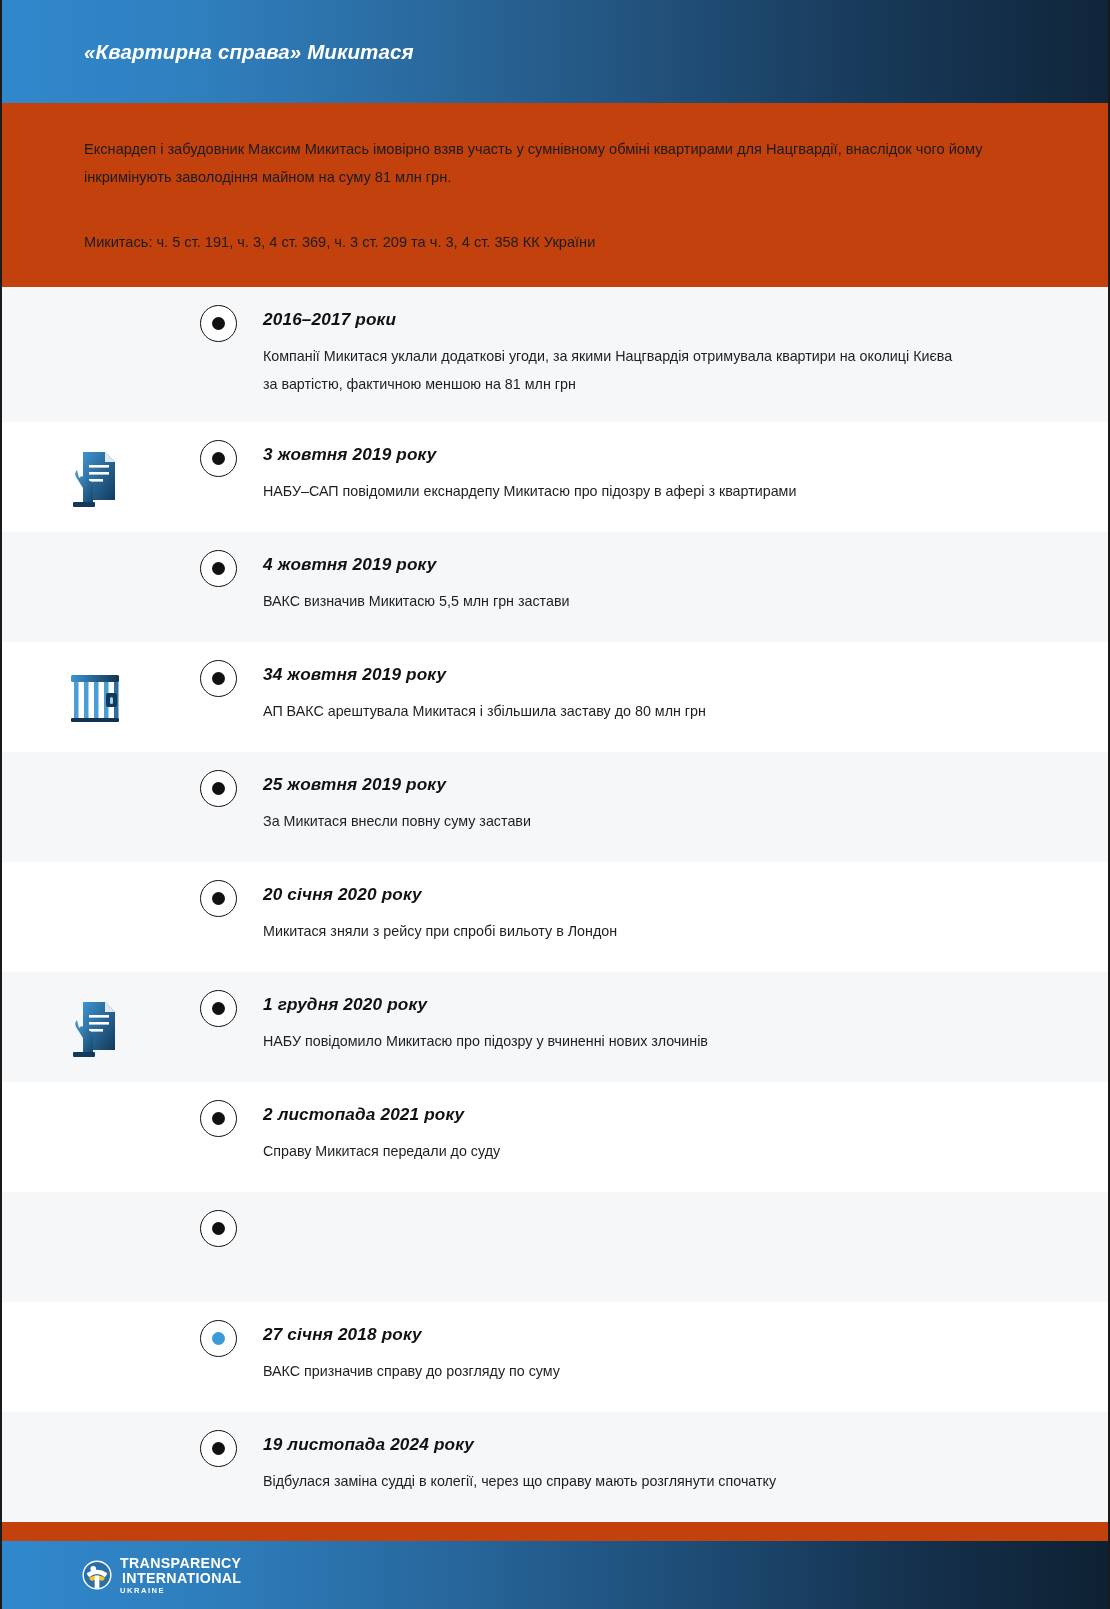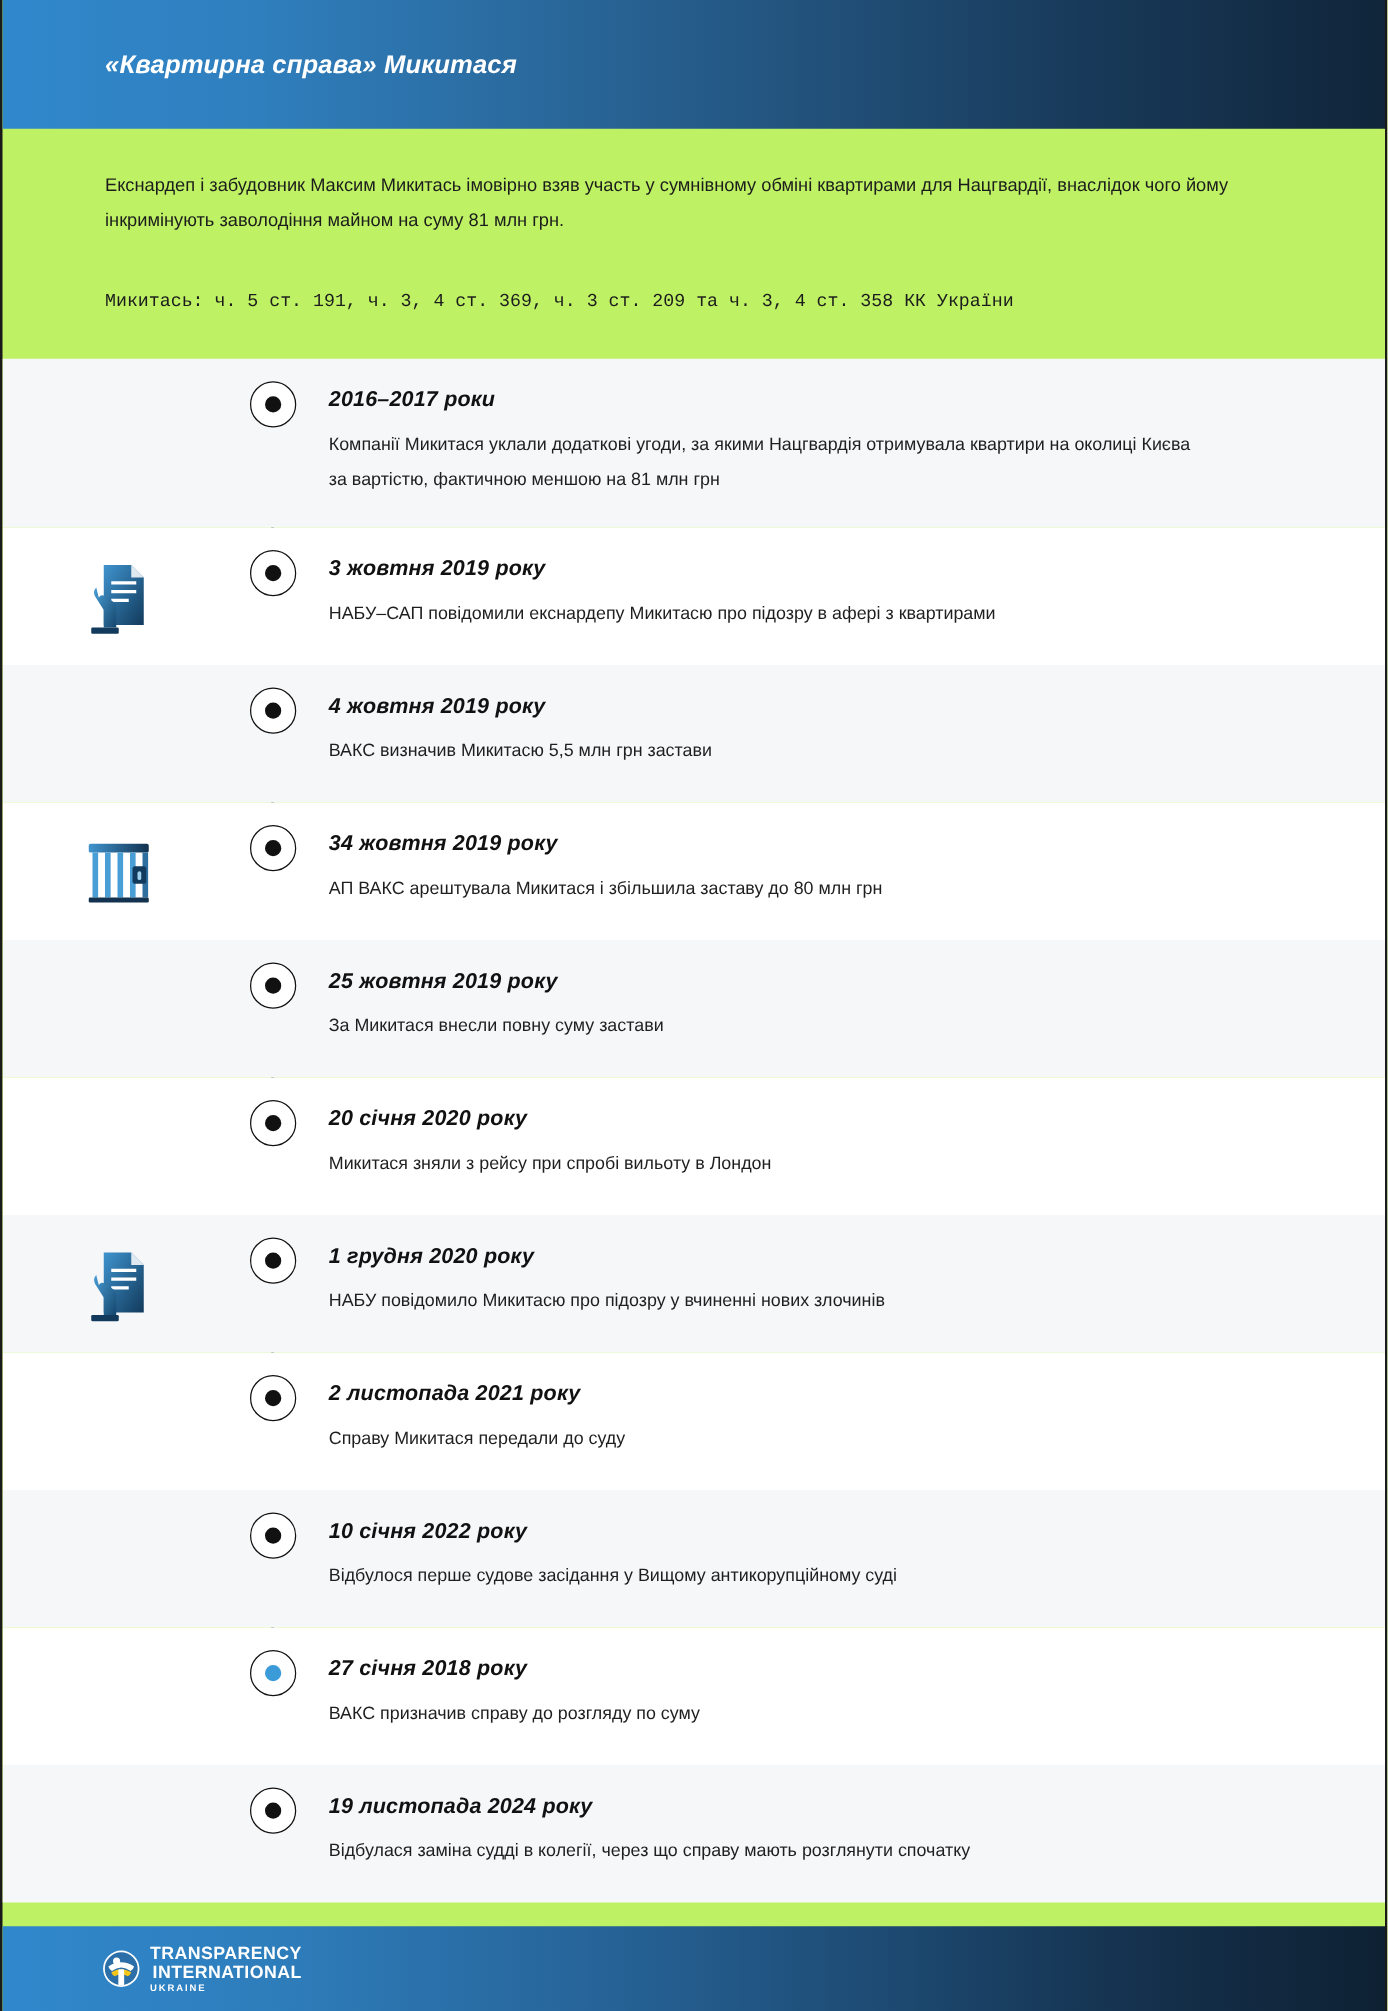--- a/index.html
+++ b/index.html
@@ -9,21 +9,21 @@
     width: 1110px;
     height: 1609px;
     background: #ffffff;
     font-family: "Liberation Sans", "DejaVu Sans", sans-serif;
   }
 
   .page {
     position: relative;
     width: 1110px;
     height: 1609px;
-    background: #bef264;
+    background: #c2410c;
     border-left: 2px solid #1a1a1a;
     border-right: 2px solid #1a1a1a;
     overflow: hidden;
   }
 
   
   .header {
     position: relative;
     width: 100%;
     height: 103px;
@@ -55,21 +55,20 @@
     font-size: 14.6px;
     line-height: 1.95;
     color: #1c1c1c;
     max-width: 930px;
   }
   .intro-articles {
     margin-top: 38px;
     font-size: 14.6px;
     line-height: 1.7;
     color: #1c1c1c;
-    font-family: Liberation Mono, monospace;
   }
 
   
   .timeline {
     position: relative;
     margin-top: 32px;
     width: 100%;
   }
 
   
@@ -373,24 +372,20 @@
             <div class="tl-desc">Справу Микитася передали до суду</div>
           </div>
         </div>
         <div class="tl-row shaded">
           <div class="tl-icon-cell"></div>
           <div class="tl-marker-cell">
             <div class="marker">
               <span class="dot"></span>
             </div>
           </div>
-          <div class="tl-content">
-            <div class="tl-date">10 січня 2022 року</div>
-            <div class="tl-desc">Відбулося перше судове засідання у Вищому антикорупційному суді</div>
-          </div>
         </div>
         <div class="tl-row plain">
           <div class="tl-icon-cell"></div>
           <div class="tl-marker-cell">
             <div class="marker active">
               <span class="dot"></span>
             </div>
           </div>
           <div class="tl-content">
             <div class="tl-date">27 січня 2018 року</div>

